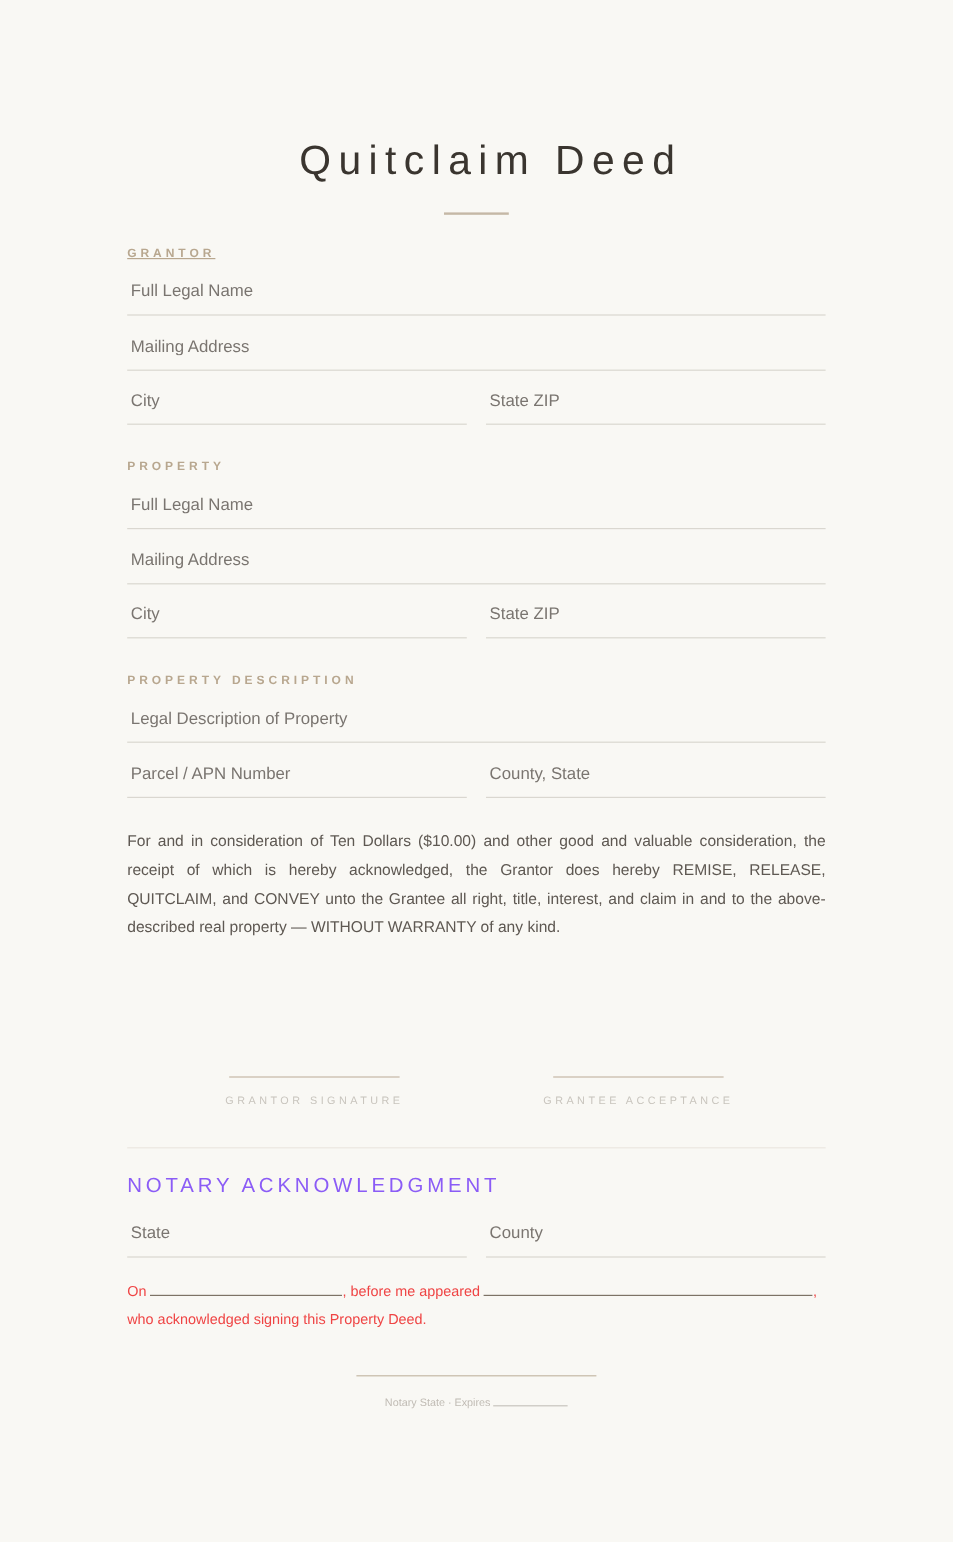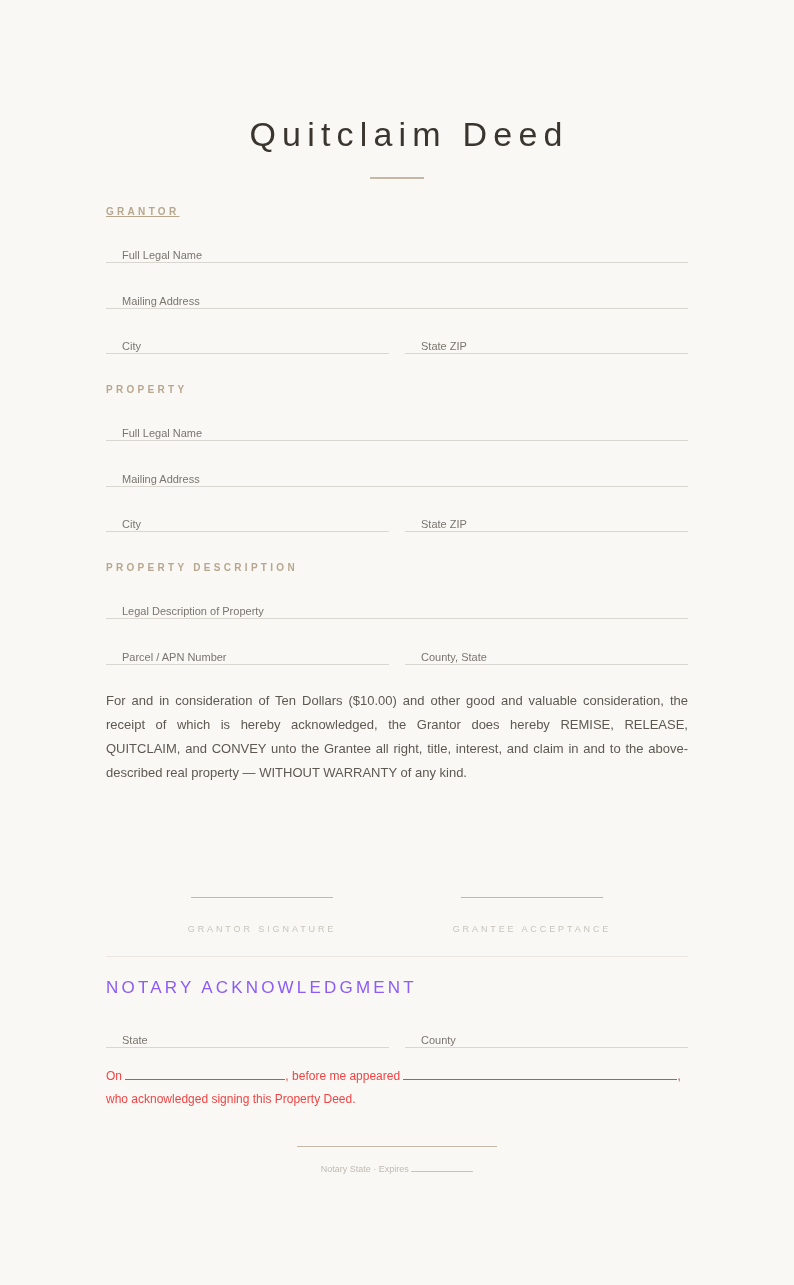--- a/index.html
+++ b/index.html
@@ -55,23 +55,23 @@
       height: 36px;
       border-bottom: 1px solid #dad7d0;
       box-sizing: border-box;
     }
     .field input {
       border: none;
       background: transparent;
       outline: none;
       width: 100%;
       padding: 0;
-      margin: 16px;
+      margin: 3px;
       font-family: "Liberation Sans", sans-serif;
-      font-size: 11px;
+      font-size: 14px;
       color: #5a5550;
       height: 24px;
       line-height: 24px;
     }
     .field input::placeholder { color: #7a7570; }
     .full { left: 0; width: 582px; }
     .half-l { left: 0; width: 283px; }
     .half-r { left: 299px; width: 283px; }
     .clause {
       position: absolute;
@@ -90,21 +90,21 @@
       width: 160px;
       text-align: center;
     }
     .sig-line {
       width: 142px;
       height: 1px;
       background: #c5b8a6;
       margin: 0 auto;
     }
     .sig-label {
-      margin-top: 26px;
+      margin-top: 14px;
       font-size: 9px;
       letter-spacing: 2.9px;
       color: #c8c4bd;
       white-space: nowrap;
     }
     .divider {
       position: absolute;
       left: 0;
       top: 956px;
       width: 582px;

